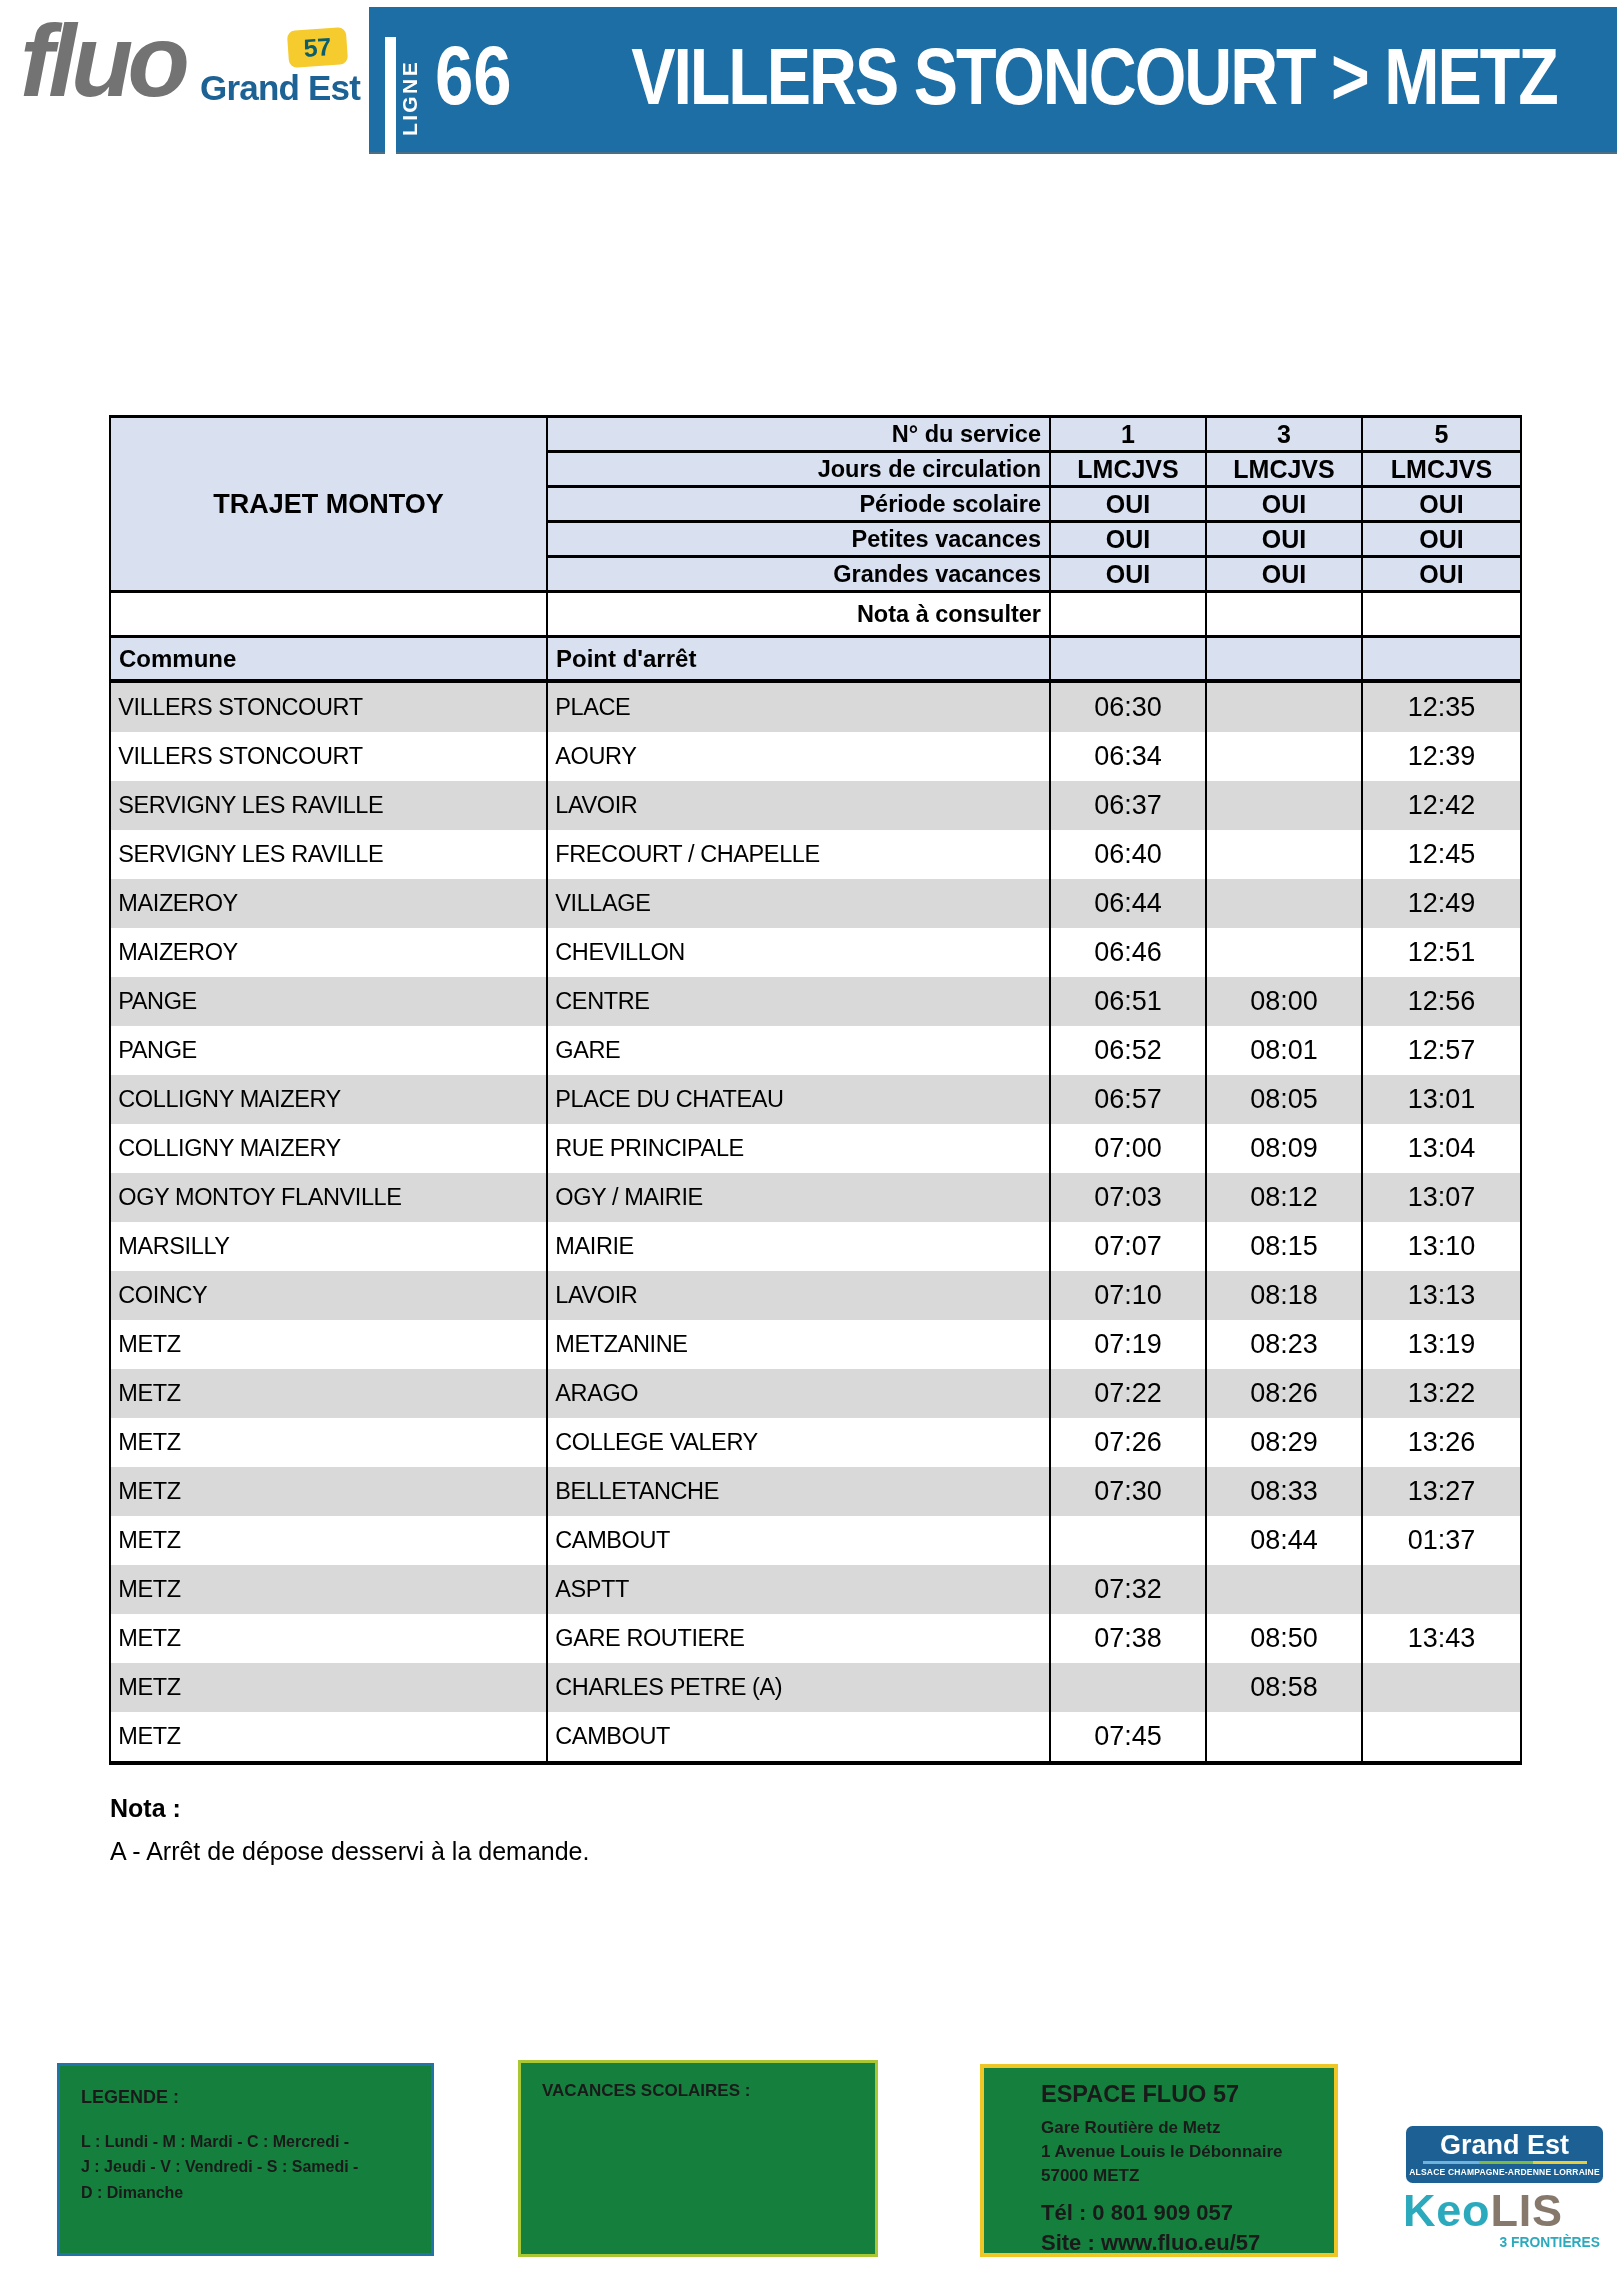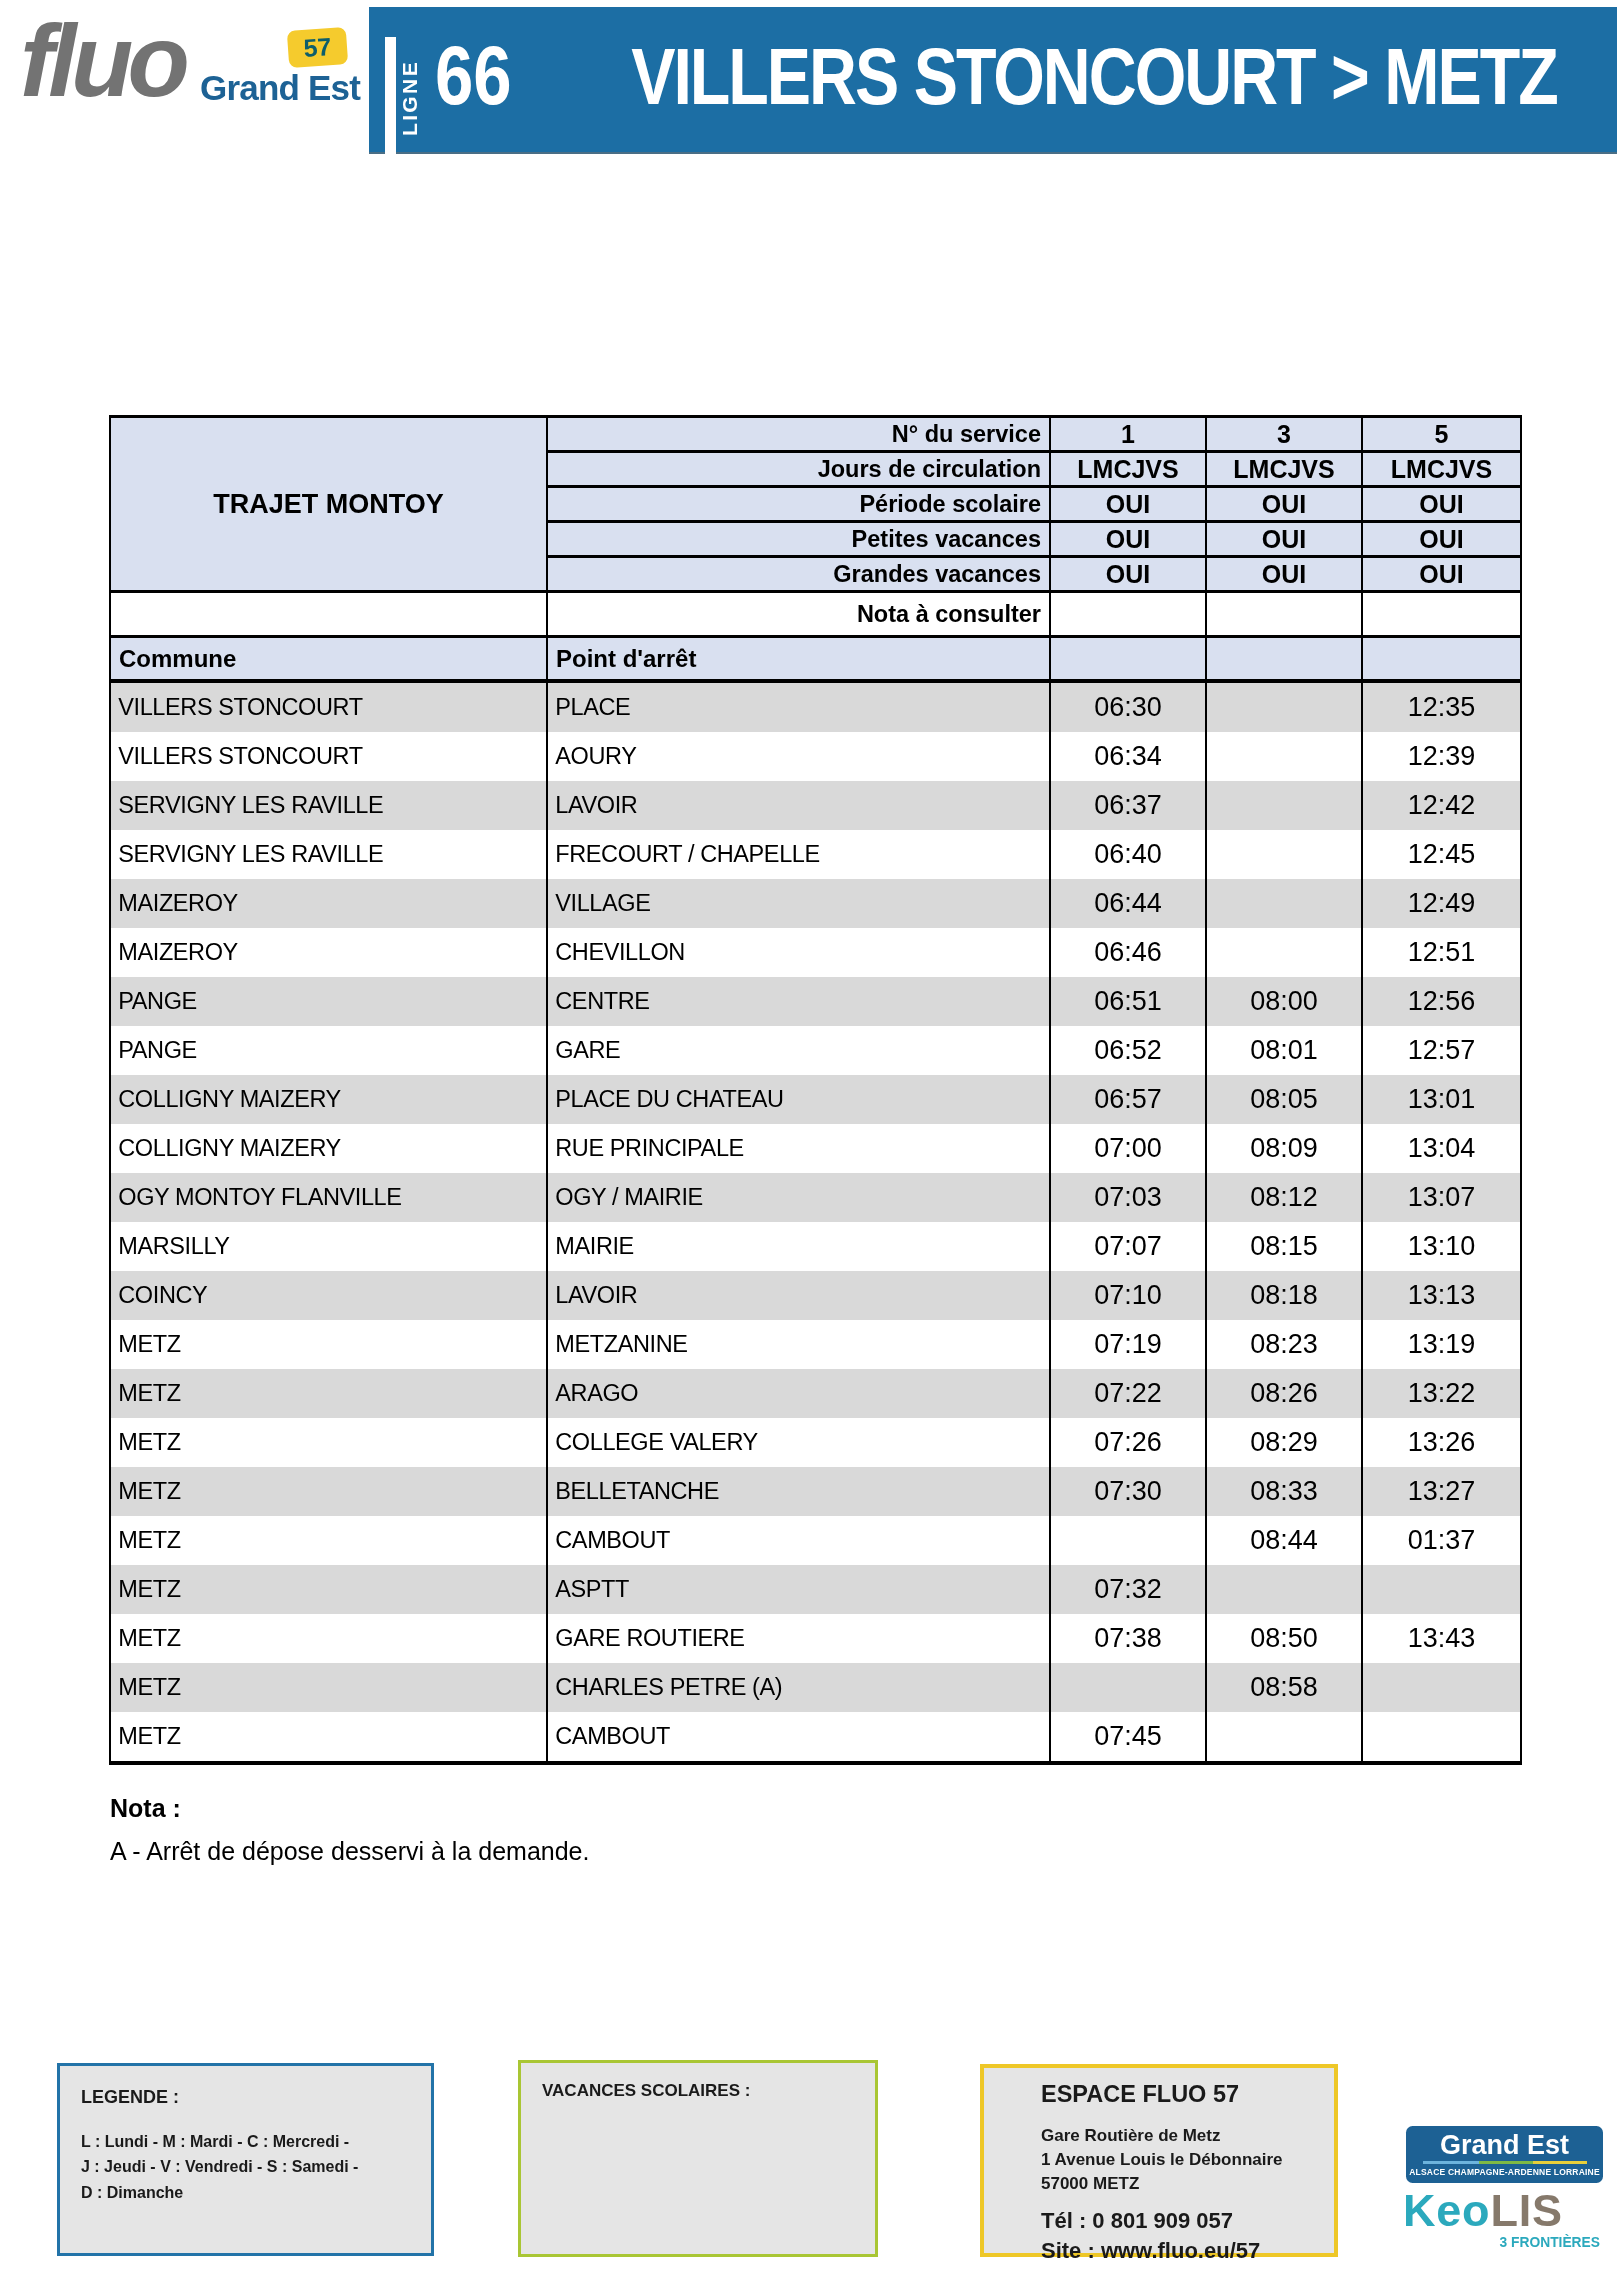--- a/index.html
+++ b/index.html
@@ -50,33 +50,33 @@
   .trow > div.lastcol { border-right:none; }
   .c-text { padding-left:7.3px; font-size:23.5px; letter-spacing:-0.4px; }
   .c-time { justify-content:center; font-size:27px; }
 
   
   .nota { position:absolute; left:110px; top:1794px; color:#000; }
   .nota-title { font-weight:bold; font-size:25px; }
   .nota-line { font-size:25px; margin-top:13.8px; }
 
   
-  .fbox { position:absolute; background:#e5e5e5; color:#1a1a1a; }
+  .fbox { position:absolute; background:#15803d; color:#1a1a1a; }
   .legend-box { left:57px; top:2063px; width:377px; height:193px; border:3.2px solid #2273a8;
                 padding:21px 18px 0 21px; }
   .legend-title { font-weight:bold; font-size:18px; }
   .legend-lines { margin-top:21px; font-weight:bold; font-size:16px; line-height:1.58; }
   .vac-box { left:518px; top:2060px; width:360px; height:197px; border:3.2px solid #a9c634;
              padding:18px 14.6px 0 21px; }
   .vac-title { font-weight:bold; font-size:17px; }
   .vac-lines { margin-top:18px; font-weight:bold; font-size:17px; line-height:1.42; }
   .esp-box { left:980px; top:2064px; width:358px; height:193px; border:4px solid #eec727;
              padding:13px 8px 0 57px; }
   .esp-title { font-weight:bold; font-size:23.5px; }
-  .esp-addr { font-weight:bold; font-size:17px; line-height:1.4; margin-top:16px; }
+  .esp-addr { font-weight:bold; font-size:17px; line-height:1.4; margin-top:8px; }
   .esp-contact { margin-top:10.5px; font-weight:bold; font-size:22px; line-height:1.35; }
 
   
   .ge-logo { position:absolute; left:1406px; top:2126px; width:197px; height:57px;
              background:#1d6194; border-radius:6.5px; display:flex; flex-direction:column;
              align-items:center; justify-content:center; }
   .ge-logo-name { color:#ffffff; font-weight:bold; font-size:27px; line-height:1; }
   .ge-logo-line { width:164px; height:2.4px; margin:2.4px 0 3.2px;
                   background:linear-gradient(to right,#6db3dc 0 34%,#7fb944 34% 67%,#e8cf3a 67% 100%); }
   .ge-logo-sub { color:#ffffff; font-weight:bold; font-size:8.5px; letter-spacing:0.2px; }

